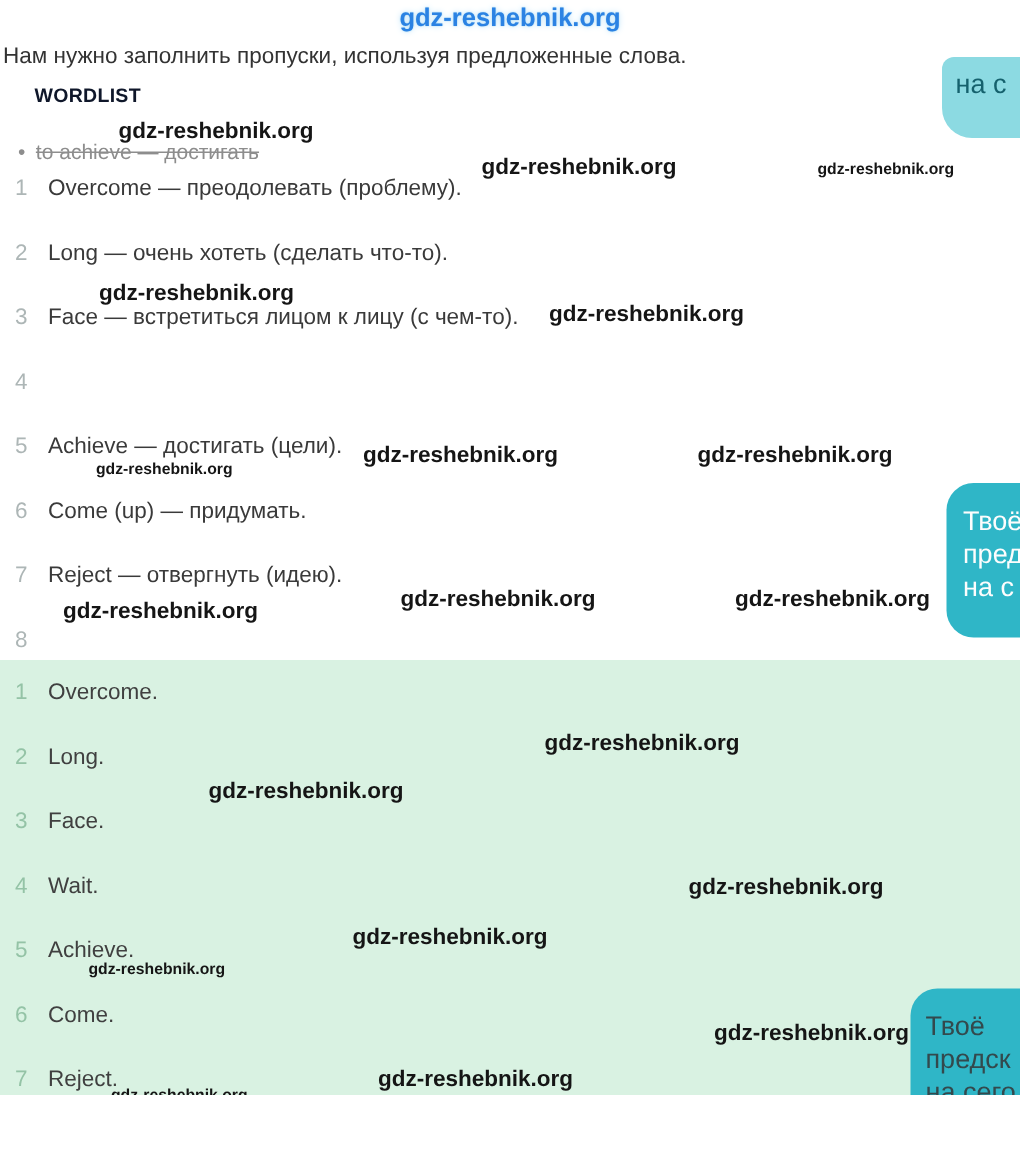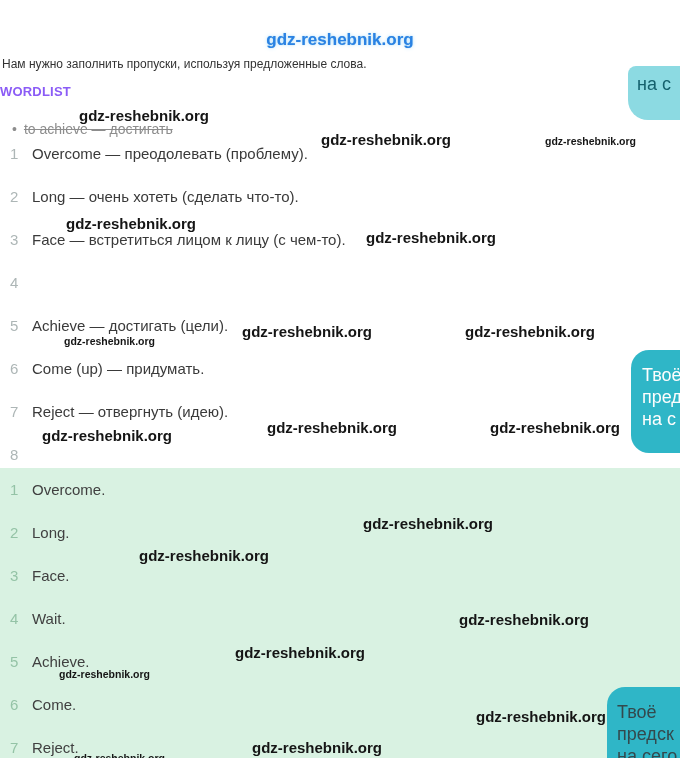--- a/index.html
+++ b/index.html
@@ -2,33 +2,33 @@
 <html><head>
 <meta charset="utf-8">
 <style>
   * { margin:0; padding:0; box-sizing:border-box; }
   html,body { background:#ffffff; }
   body {
     width:680px; height:778px;
     font-family:"Liberation Sans","DejaVu Sans",sans-serif;
     overflow:hidden;
   }
-  .page { position:relative; width:680px; height:730px; background:#ffffff; overflow:hidden;margin-top:28px; }
+  .page { position:relative; width:680px; height:730px; background:#ffffff; overflow:hidden; }
 
   
   .top-wm {
     position:absolute; top:2px; left:0; width:100%;
     text-align:center; font-size:17px; font-weight:bold;
     color:#2b82e3;
     text-shadow:0 0 1px #8ecdf2, 0 0 4px #bfe3f8;
     z-index:7;
   }
 
-  .intro { position:absolute; top:29px; left:2px; font-size:12px; color:#333333; }
-  .wordlist-title { position:absolute; top:56px; left:0; font-size:13px; font-weight:bold; color:#8b5cf6; letter-spacing:0.2px; }
+  .intro { position:absolute; top:29px; left:2px; font-size:15px; color:#333333; }
+  .wordlist-title { position:absolute; top:56px; left:0; font-size:13px; font-weight:bold; color:#0f172a; letter-spacing:0.2px;padding-left:23px; }
 
   .example { position:absolute; top:93px; left:12px; font-size:14px; color:#8d8d8d; }
   .example .bullet { margin-right:7px; }
   .example .strike { text-decoration:line-through; }
 
   .list { position:absolute; left:0; right:0; z-index:1; }
   .list.word { top:104px; }
   .list.ans  { top:440px; }
   .row { height:43px; display:flex; align-items:center; }
   .num { flex:none; width:22px; margin-left:10px; font-size:15px; color:#adb6b6; }

